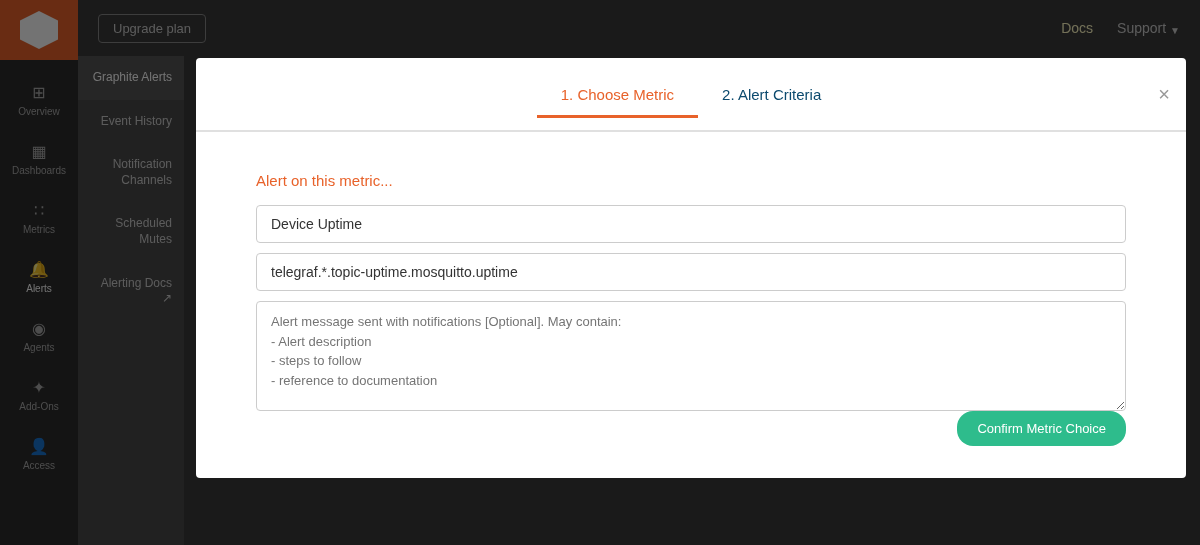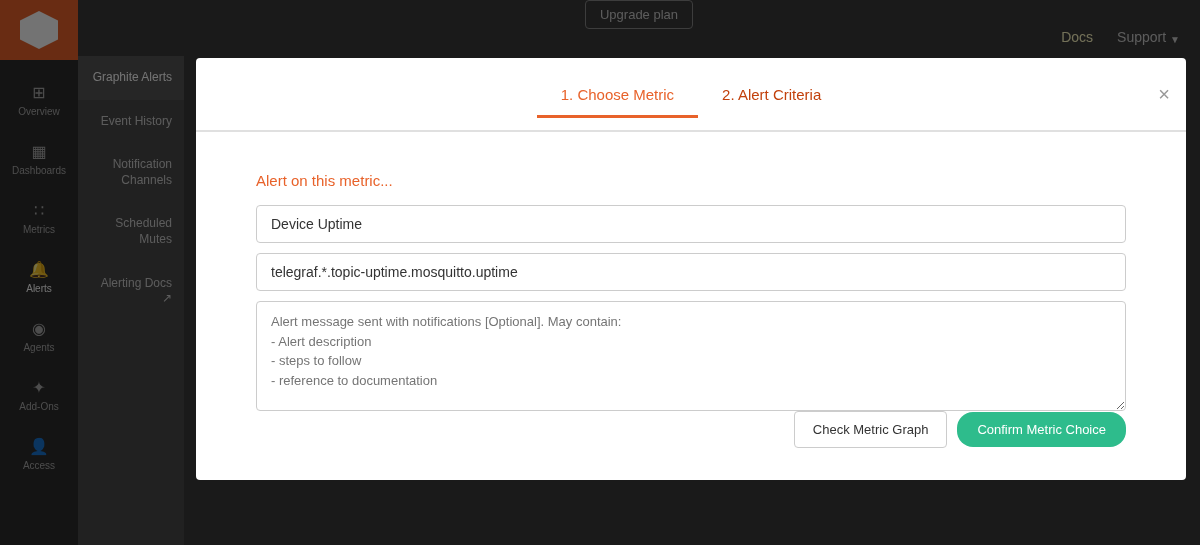--- a/index.html
+++ b/index.html
@@ -47,21 +47,20 @@
 
     
     .topnav {
       position: absolute;
       left: 78px; top: 0;
       right: 0; height: 56px;
       background: #3a3a3a;
       display: flex; align-items: center;
       padding: 0 20px;
       z-index: 1;
-      flex-direction: column;
     }
     .upgrade-btn {
       background: transparent;
       border: 1px solid #888;
       color: #ccc;
       padding: 6px 14px;
       border-radius: 4px;
       font-size: 13px;
       cursor: pointer;
     }
@@ -118,21 +117,21 @@
       position: relative;
     }
     .modal-tabs {
       display: flex; gap: 0;
       width: 100%;
       justify-content: center;
     }
     .modal-tab {
       padding: 8px 24px 12px;
       font-size: 15px;
-      color: #c2410c;
+      color: #0c4a6e;
       cursor: pointer;
       border-bottom: 3px solid transparent;
       position: relative;
       top: 4px;
     }
     .modal-tab.active {
       color: #e8622a;
       border-bottom: 3px solid #e8622a;
     }
     .modal-close {
@@ -301,17 +300,16 @@
 
     <input type="text" class="form-input" value="telegraf.*.topic-uptime.mosquitto.uptime" style="">
 
     <textarea class="form-textarea" placeholder="Alert message sent with notifications [Optional]. May contain:
 - Alert description
 - steps to follow
 - reference to documentation" style=""></textarea>
 
 
     <div class="modal-footer">
-      <button class="btn-secondary">Check Metric Graph</button>
       <button class="btn-primary">Confirm Metric Choice</button>
     </div>
   </div>
 </div>
 
 </body></html>

